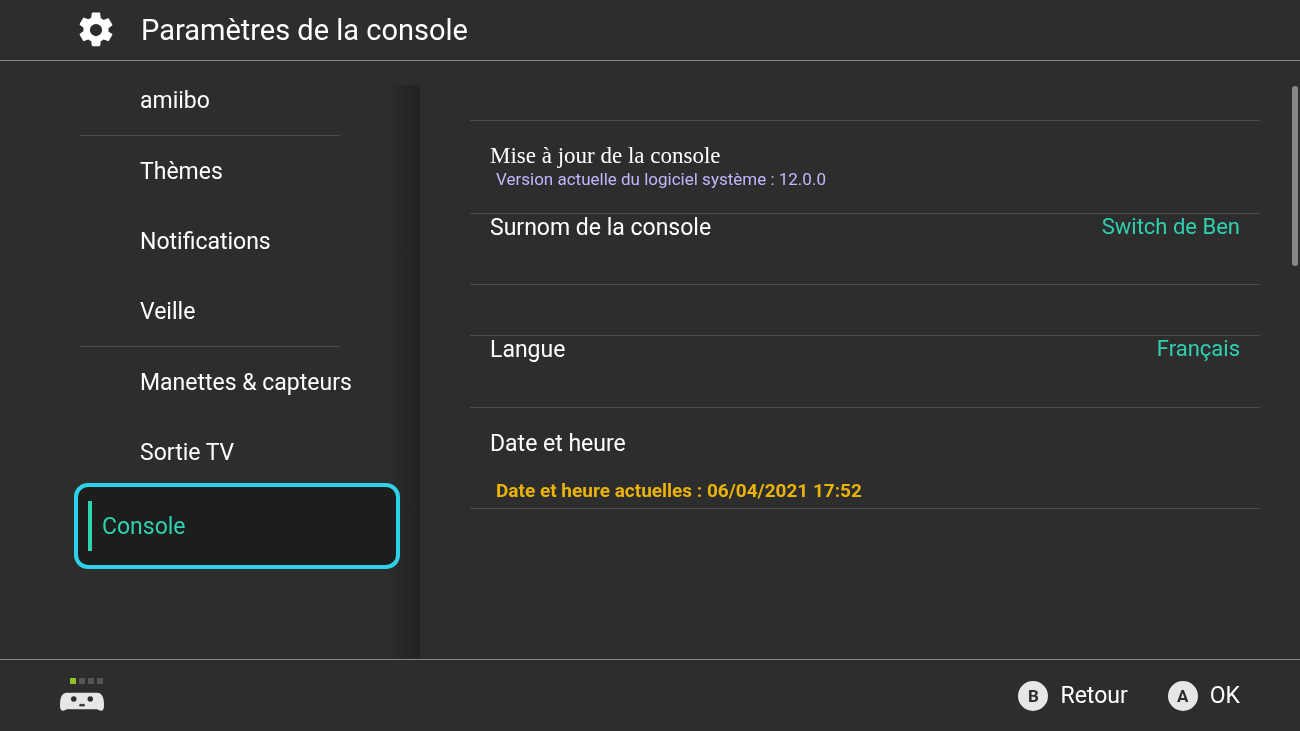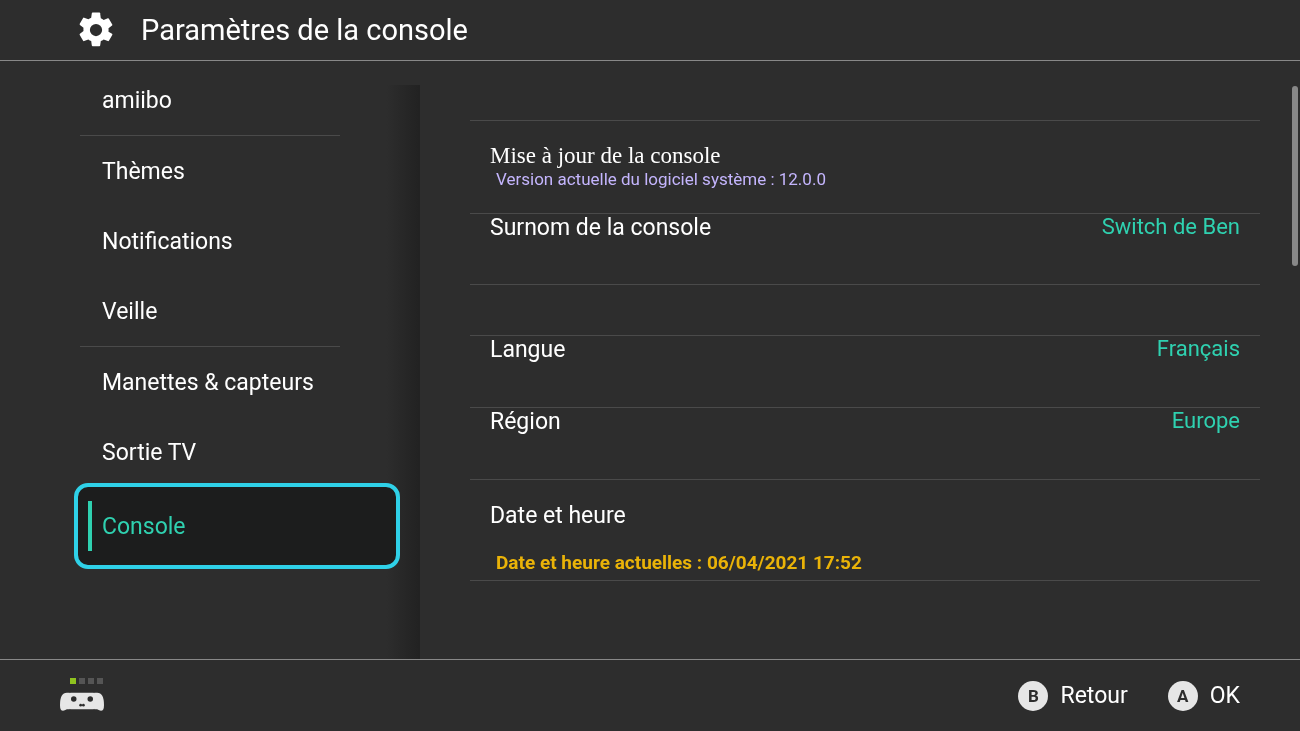--- a/index.html
+++ b/index.html
@@ -53,20 +53,21 @@
   }
   .sidebar-item {
     height: 70px;
     display: flex;
     align-items: center;
     padding-left: 102px;
     font-size: 23px;
     color: #ffffff;
     cursor: pointer;
     position: relative;
+    margin-left: 38px;
   }
   .sidebar-sep {
     height: 1px;
     background: #4a4a4a;
     margin: 0 80px 0 80px;
   }
   .sidebar-item.selected {
     background: #1c1d1d;
     margin-left: 78px;
     margin-right: 24px;
@@ -217,24 +218,20 @@
         <span class="row-value">Switch de Ben</span>
       </div>
 
       <div class="group-sep"></div>
 
       <div class="row">
         <span class="row-label">Langue</span>
         <span class="row-value">Français</span>
       </div>
 
-      <div class="row">
-        <span class="row-label">Région</span>
-        <span class="row-value">Europe</span>
-      </div>
 
       <div class="row with-sub cutoff">
         <span class="row-label">Date et heure</span>
         <span class="row-sub-inline">Date et heure actuelles : 06/04/2021 17:52</span>
       </div>
 
     </div>
   </section>
 
 </div>

